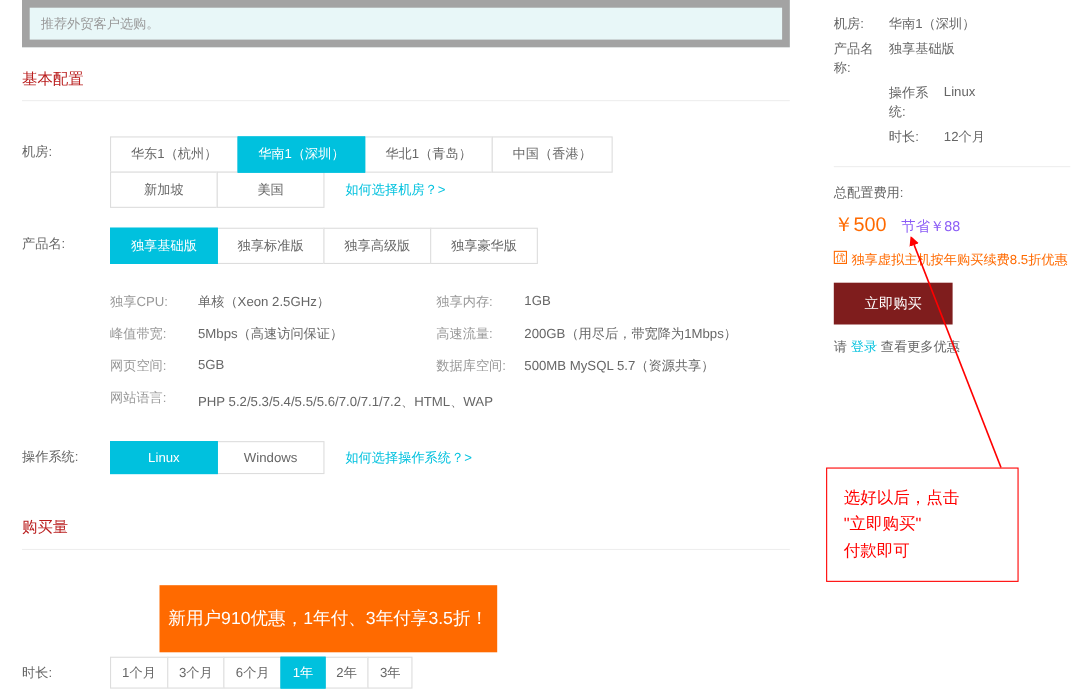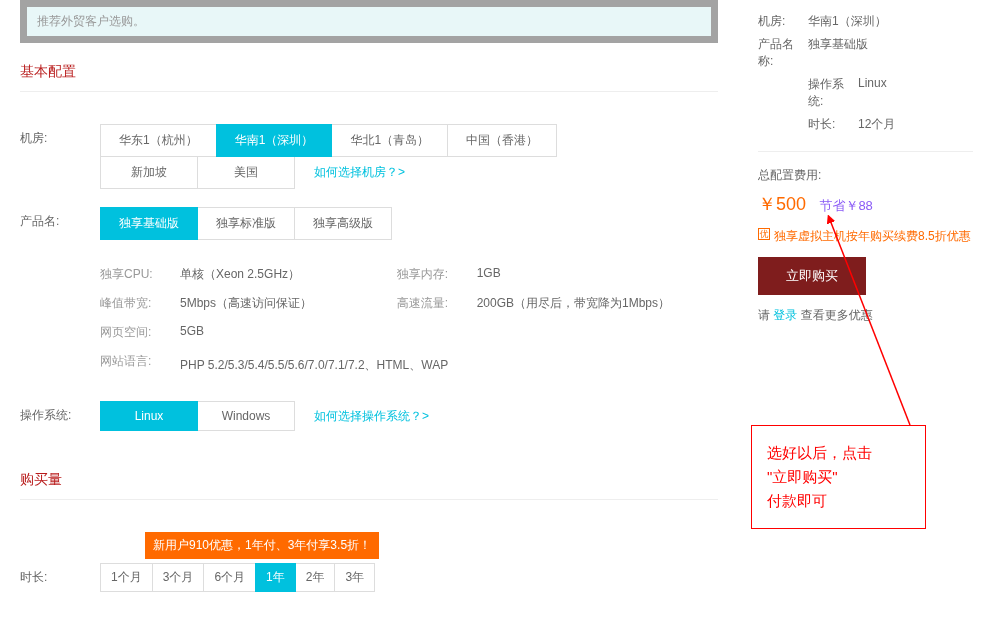--- a/index.html
+++ b/index.html
@@ -151,22 +151,22 @@
       top: 425px;
       left: 751px;
       color: #ff0000;
       font-size: 15px;
       line-height: 1.6;
     }
     
     .promo-banner {
       background: #ff6a00;
       color: #fff;
-      padding: 5px 8px;
-      font-size: 12px;
+      padding: 20px 8px;
+      font-size: 16px;
       display: inline-block;
       margin-left: 125px;
       margin-bottom: 4px;
     }
     
     .duration-tabs .tab { padding: 5px 10px; min-width: 40px; }
     
     svg.arrow-svg {
       position: absolute;
       top: 215px;
@@ -203,20 +203,21 @@
       </div>
     </div>
 
     <div class="config-row">
       <div class="config-label">产品名:</div>
       <div class="config-value">
         <div class="tab-group">
           <div class="tab active">独享基础版</div>
           <div class="tab">独享标准版</div>
           <div class="tab">独享高级版</div>
+          <div class="tab">独享豪华版</div>
         </div>
 
         <div style="margin-top:20px;">
           <div class="spec-row">
             <div class="spec-block">
               <span class="spec-label">独享CPU:</span>
               <span class="spec-value">单核（Xeon 2.5GHz）</span>
             </div>
             <div class="spec-block">
               <span class="spec-label">独享内存:</span>
@@ -230,20 +231,24 @@
             </div>
             <div class="spec-block">
               <span class="spec-label">高速流量:</span>
               <span class="spec-value">200GB（用尽后，带宽降为1Mbps）</span>
             </div>
           </div>
           <div class="spec-row">
             <div class="spec-block">
               <span class="spec-label">网页空间:</span>
               <span class="spec-value">5GB</span>
+            </div>
+            <div class="spec-block">
+              <span class="spec-label">数据库空间:</span>
+              <span class="spec-value">500MB MySQL 5.7（资源共享）</span>
             </div>
           </div>
           <div class="spec-row">
             <div class="spec-block" style="width:96%">
               <span class="spec-label">网站语言:</span>
               <span class="spec-value" style="line-height:2">PHP 5.2/5.3/5.4/5.5/5.6/7.0/7.1/7.2、HTML、WAP</span>
             </div>
           </div>
         </div>
       </div>

